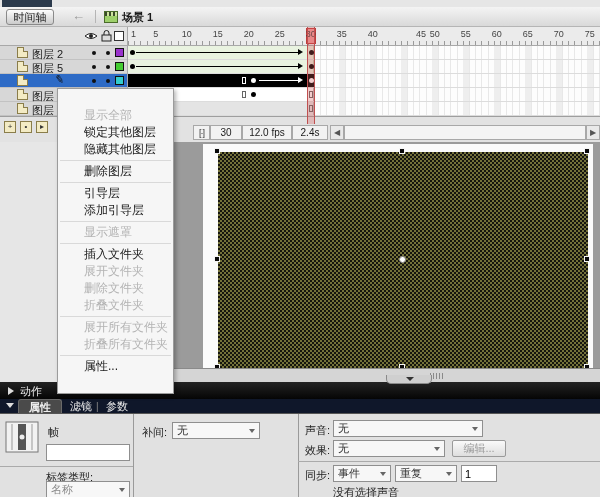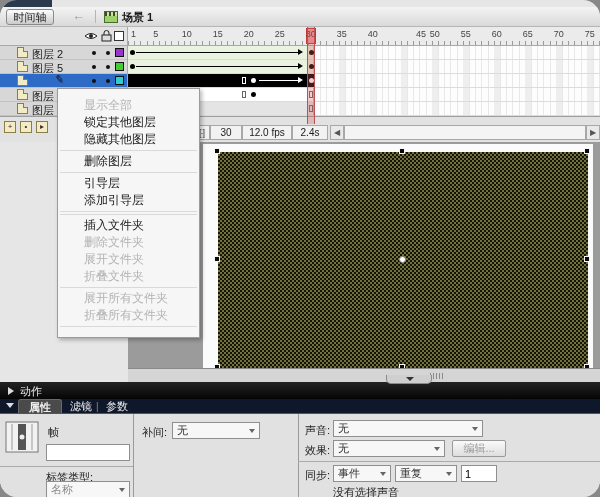--- a/index.html
+++ b/index.html
@@ -1,20 +1,20 @@
 <!DOCTYPE html>
 <html><head>
 <meta charset="utf-8">
 <style>
   * { margin:0; padding:0; box-sizing:border-box; }
   html,body { background:#888; }
   #app {
     position:relative; width:600px; height:497px; overflow:hidden;
     font-family:"Liberation Sans","DejaVu Sans",sans-serif; font-size:11px; color:#1a1a1a;
-    background:#e6e6e6; user-select:none;border-radius:17px;
+    background:#e6e6e6; user-select:none;
   }
   .abs { position:absolute; }
 
   
   .partial-tab { left:2px; top:0; width:50px; height:7px; background:#2b3a4c; }
   .hdr { left:0; top:7px; width:600px; height:20px;
     background:linear-gradient(#f4f4f4,#d9d9d9); border-bottom:1px solid #b5b5b5; }
   .tab-timeline { left:6px; top:2px; width:48px; height:16px; line-height:14px; text-align:center;
     border:1px solid #8a8a8a; border-radius:3px; background:linear-gradient(#fdfdfd,#cbcbcb); }
   .back-arrow { left:72px; top:1px; color:#9a9a9a; font-size:13px; font-weight:bold; }
@@ -138,22 +138,22 @@
     border-left:3px solid transparent; border-right:3px solid transparent; border-top:4px solid #666; }
   .dd.gray { color:#8a8a8a; }
   .tin { position:absolute; height:17px; border:1px solid #8f8f8f; background:#fff;
     font-size:11px; padding:0 3px; font-family:"Liberation Sans","DejaVu Sans",sans-serif; }
   .pbtn { position:absolute; height:17px; border:1px solid #9a9a9a; border-radius:2px;
     background:linear-gradient(#fafafa,#dedede); font-size:11px; line-height:15px;
     text-align:center; color:#9a9a9a; }
   .frame-icon-box { position:absolute; left:5px; top:7px; }
 
   
-  .cmenu { left:57px; top:88px; width:143px; background:#f6f6f6; border:1px solid #9b9b9b;
-    box-shadow:2px 2px 4px rgba(0,0,0,0.28); padding:8px 0; z-index:50; }
+  .cmenu { left:57px; top:88px; width:117px; background:#f6f6f6; border:1px solid #9b9b9b;
+    box-shadow:2px 2px 4px rgba(0,0,0,0.28); padding:18px 0; z-index:50; }
   .mi { position:relative; height:17px; line-height:17px; padding-left:26px; font-size:12px;
     color:#1a1a1a; white-space:nowrap; }
   .mi.dis { color:#b3b3b3; }
   .mi.hl { margin:0 2px; padding-left:24px; background:#cde4f7; border:1px solid #7da7d9;
     border-radius:2px; line-height:15px; height:17px; }
   .msep { height:1px; background:#d9d9d9; margin:2px 2px; }
 </style>
 </head>
 <body>
 
@@ -366,24 +366,26 @@
   <div class="abs cmenu">
       <div class="mi dis">显示全部</div>
       <div class="mi">锁定其他图层</div>
       <div class="mi">隐藏其他图层</div>
       <div class="msep"></div>
       <div class="mi">删除图层</div>
       <div class="msep"></div>
       <div class="mi">引导层</div>
       <div class="mi">添加引导层</div>
       <div class="msep"></div>
+      <div class="mi dis">显示遮罩</div>
       <div class="msep"></div>
       <div class="mi">插入文件夹</div>
+      <div class="mi dis">展开文件夹</div>
       <div class="mi dis">删除文件夹</div>
-      <div class="mi dis">展开文件夹</div>
       <div class="mi dis">折叠文件夹</div>
       <div class="msep"></div>
       <div class="mi dis">展开所有文件夹</div>
       <div class="mi dis">折叠所有文件夹</div>
       <div class="msep"></div>
+      <div class="mi">属性...</div>
     </div>
 
 </div>
 
 </body></html>

